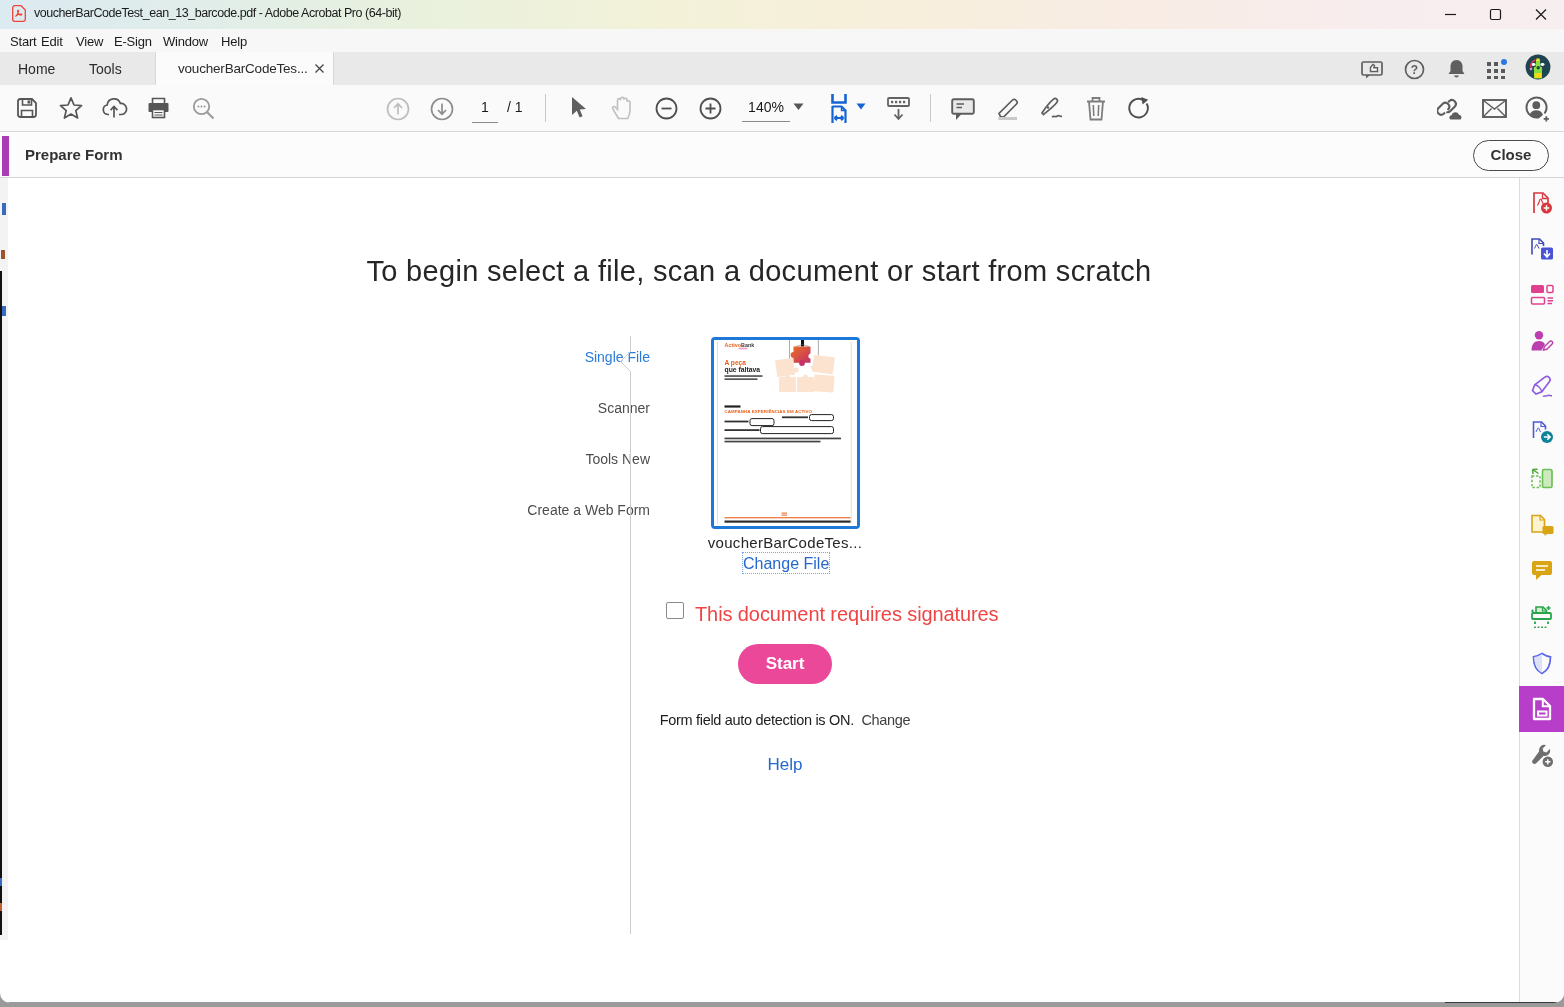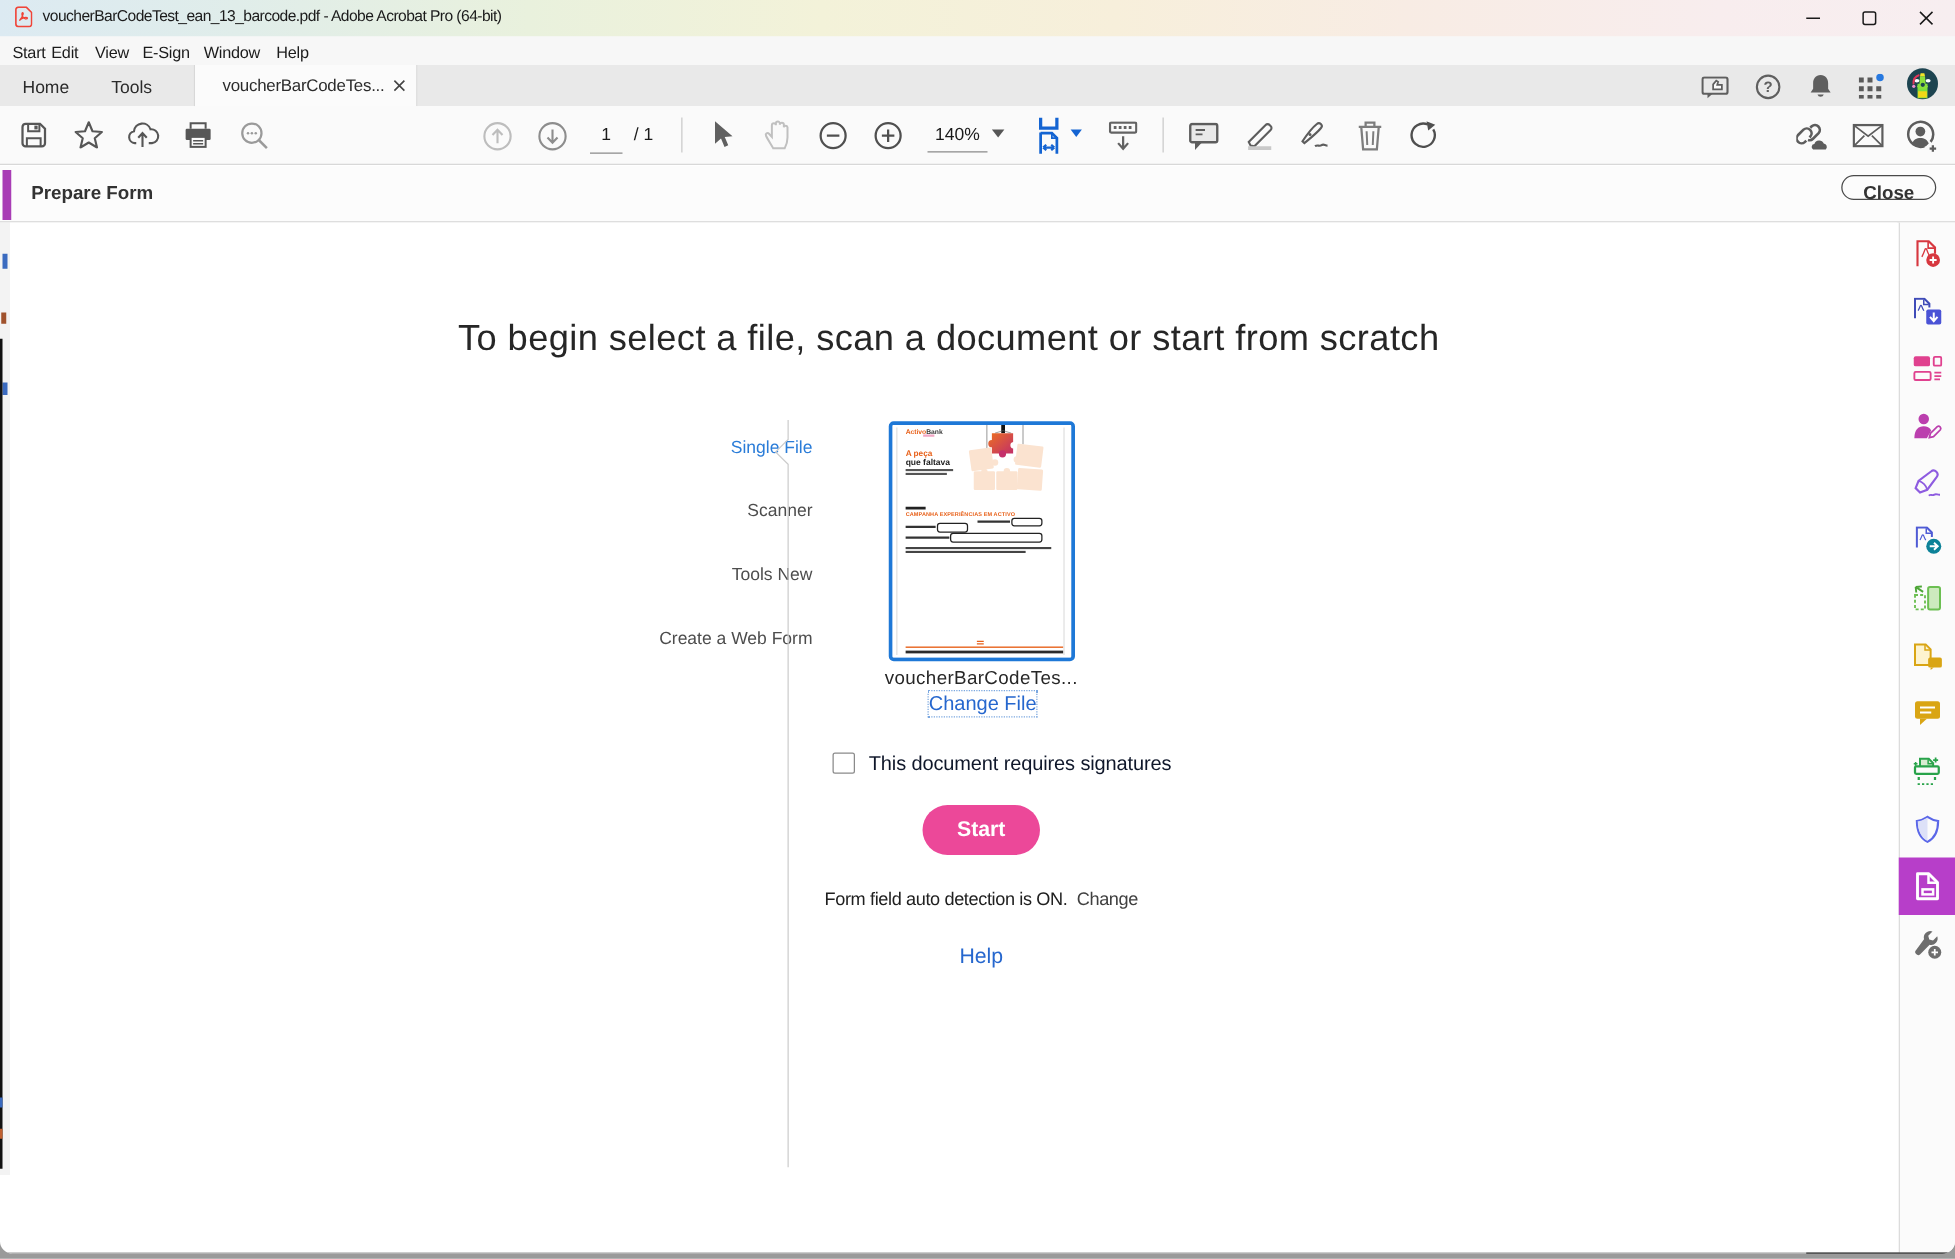--- a/index.html
+++ b/index.html
@@ -16,41 +16,41 @@
   #tabbar { position:absolute; left:0; top:52px; width:1564px; height:33px; background:#e9e9e9; }
   #doctab { position:absolute; left:155px; top:0; width:179px; height:33px; background:#fbfbfb;
             border-left:1px solid #d8d8d8; border-right:1px solid #d8d8d8; }
   .tabtxt { position:absolute; top:9px; font-size:14px; color:#2b2b2b; }
   #toolbar { position:absolute; left:0; top:85px; width:1564px; height:47px; background:#fafafa;
              border-bottom:1px solid #d8d8d8; }
   #prepbar { position:absolute; left:0; top:133px; width:1564px; height:45px; background:#fcfcfc;
              border-bottom:1px solid #d4d4d4; }
   #prepstripe { position:absolute; left:2px; top:3px; width:7px; height:40px; background:#a83cb5; }
   #preptitle { position:absolute; left:25px; top:13px; font-size:15px; font-weight:bold; color:#323232;text-align:right; }
-  #closebtn { position:absolute; left:1473px; top:7px; width:76px; height:20px; border:1.5px solid #4a4a4a;
+  #closebtn { position:absolute; left:1473px; top:7px; width:76px; height:31px; border:1.5px solid #4a4a4a;
               border-radius:16px; text-align:center; font-size:15px; font-weight:bold; color:#333;
               line-height:28px; background:#fcfcfc; }
   #main { position:absolute; left:8px; top:178px; width:1510px; height:825px; background:#ffffff; }
   #sidebar { position:absolute; left:1519px; top:178px; width:45px; height:825px; background:#fbfbfb;
              border-left:1px solid #dcdcdc; }
   #leftsliver { position:absolute; left:0; top:178px; width:8px; height:762px; background:#f3f3f3; }
   .icon { position:absolute; }
   #heading { position:absolute; left:0px; top:255px; width:1518px; text-align:center;
              font-size:29px; color:#262626; letter-spacing:0.32px; }
   .listitem { position:absolute; right:914px; font-size:14px; color:#4d4d4d; white-space:nowrap; }
   .bluetxt { color:#2a7cd8; }
   #thumb { position:absolute; left:711px; top:337px; width:149px; height:192px;
            border:3px solid #1e78d7; border-radius:4px; background:#ffffff; }
   #caption { position:absolute; left:620px; top:534px; width:330px; text-align:center;
              font-size:15px; color:#262626; letter-spacing:0.3px; }
   #changefile { position:absolute; left:742px; top:552px; width:88px; height:22px; white-space:nowrap;
                 border:1px dotted #7aa7e0; text-align:center; font-size:16px; color:#2667ce; line-height:21px;}
   #checkbox { position:absolute; left:666px; top:602px; width:18px; height:17px;
               border:1.5px solid #8a8a8a; border-radius:2px; background:#fff; }
-  #checklabel { position:absolute; left:695px; top:603px; font-size:16px; color:#0f172a; letter-spacing:-0.1px; }
+  #checklabel { position:absolute; left:695px; top:603px; font-size:20px; color:#ef4444; letter-spacing:-0.1px; }
   #startbtn { position:absolute; left:738px; top:644px; width:94px; height:40px; border-radius:20px;
               background:#ec4899; color:#ffffff; font-size:17px; font-weight:bold; text-align:center;
               line-height:40px; }
   #ffline { position:absolute; left:0px; top:712px; width:1570px; text-align:center; font-size:14.5px; color:#202020; letter-spacing:-0.3px; }
   #ffline a { color:#404040; text-decoration:none; }
   #helplink { position:absolute; left:0px; top:755px; width:1570px; text-align:center; font-size:17px; color:#2667ce; }
   #botband { position:absolute; left:0; top:1002px; width:1564px; height:5px; background:#9a9a9a; }
   #botbandR { position:absolute; left:1445px; top:1002px; width:119px; height:5px; background:#3a3a3a; }
 </style>
 </head>

